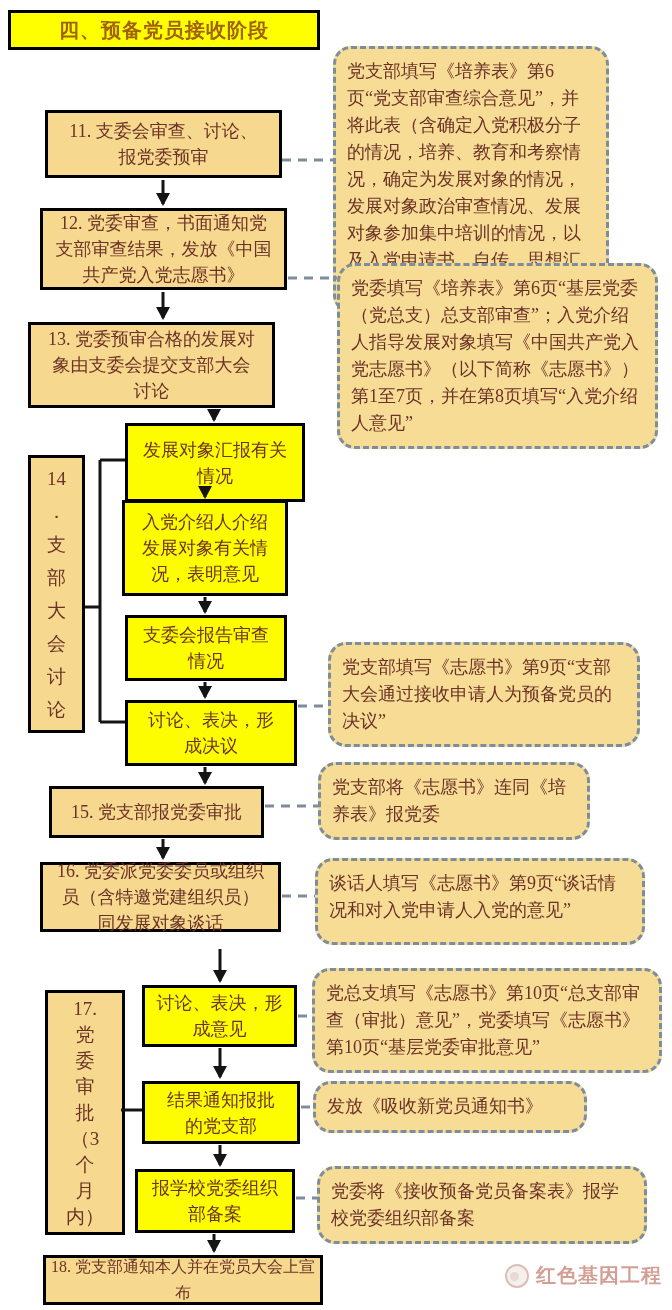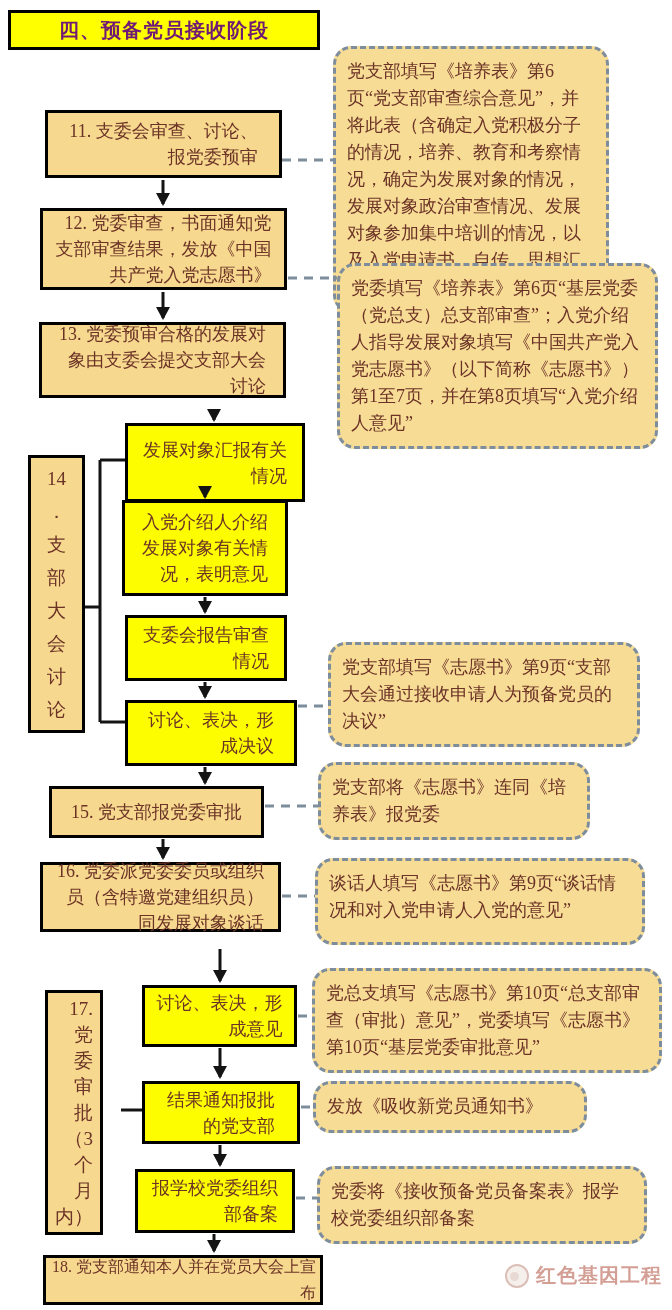--- a/index.html
+++ b/index.html
@@ -5,26 +5,26 @@
   html,body{margin:0;padding:0;background:#ffffff;}
   .stage{
     position:relative;width:672px;height:1310px;background:#ffffff;
     font-family:"Liberation Serif","DejaVu Serif",serif;overflow:hidden;
   }
   .title{
     position:absolute;left:8px;top:10px;width:312px;height:40px;
     box-sizing:border-box;background:#ffff00;border:3px solid #000;
     display:flex;align-items:center;justify-content:center;
     font-family:"Liberation Sans","DejaVu Sans",sans-serif;
-    font-weight:bold;font-size:20px;color:#701a75;letter-spacing:1px;
+    font-weight:bold;font-size:20px;color:#a16207;letter-spacing:1px;
   }
   .node,.ynode,.vnode{
     position:absolute;box-sizing:border-box;border:3px solid #000;
     color:#6b3226;display:flex;align-items:center;justify-content:center;
-    text-align:right;white-space:pre-line;font-size:18px;line-height:26px;
+    text-align:center;white-space:pre-line;font-size:18px;line-height:26px;
     padding:6px 4px;
   }
   .node{background:#f6d88e;}
   .ynode{background:#fdfd00;}
   .vnode{background:#f6d88e;font-size:19px;}
   .small{font-size:16px;}
   .note{
     position:absolute;box-sizing:border-box;background:#f7dc96;
     border:3px dashed #7e8d9b;border-radius:18px;color:#6b3226;
     font-size:18px;line-height:27px;padding:9px 11px;text-align:left;
@@ -50,36 +50,36 @@
 
 <div class="stage">
 
   <div class="title">四、预备党员接收阶段</div>
 
   <div class="node" style="left:45px;top:110px;width:237px;height:68px">11. 支委会审查、讨论、
 报党委预审</div>
   <div class="node" style="left:40px;top:208px;width:247px;height:82px">12. 党委审查，书面通知党
 支部审查结果，发放《中国
 共产党入党志愿书》</div>
-  <div class="node" style="left:39px;top:322px;width:247px;height:76px">13. 党委预审合格的发展对
+  <div class="node" style="left:28px;top:322px;width:247px;height:86px">13. 党委预审合格的发展对
 象由支委会提交支部大会
 讨论</div>
   <div class="vnode" style="left:28px;top:455px;width:57px;height:278px;line-height:33px">14
 ．
 支
 部
 大
 会
 讨
 论</div>
   <div class="node" style="left:49px;top:786px;width:215px;height:52px">15. 党支部报党委审批</div>
   <div class="node" style="left:40px;top:862px;width:241px;height:70px">16. 党委派党委委员或组织
 员（含特邀党建组织员）
 同发展对象谈话</div>
-  <div class="vnode" style="left:45px;top:990px;width:58px;height:245px;line-height:26px">17.
+  <div class="vnode" style="left:45px;top:990px;width:80px;height:245px;line-height:26px">17.
 党
 委
 审
 批
 （3
 个
 月
 内）</div>
   <div class="node small" style="left:43px;top:1255px;width:280px;height:50px">18. 党支部通知本人并在党员大会上宣布</div>
 

